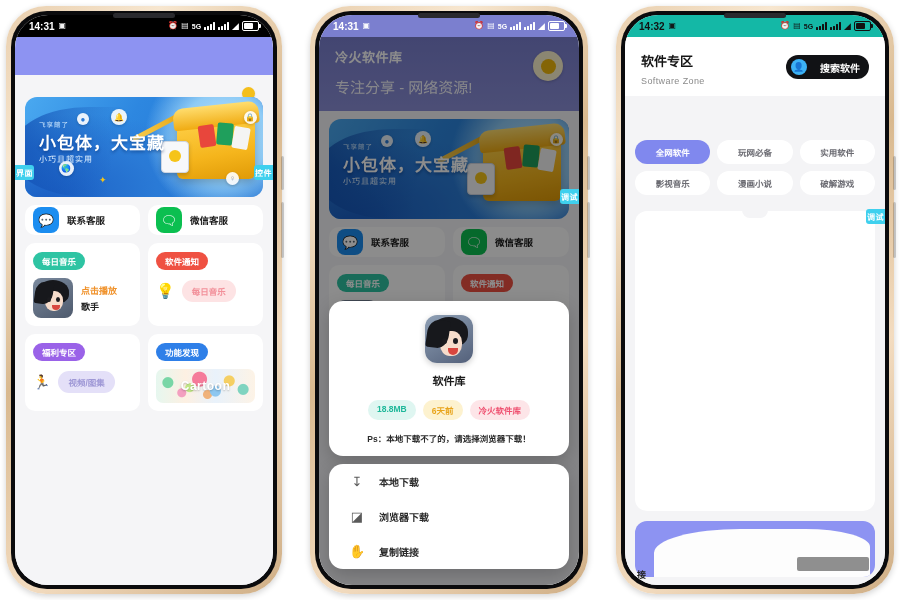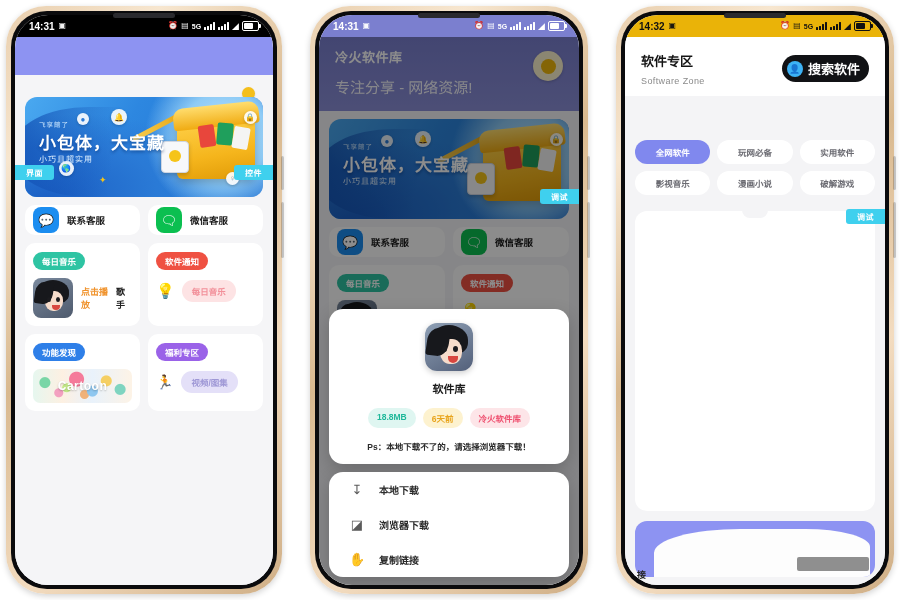--- a/index.html
+++ b/index.html
@@ -52,21 +52,21 @@
   
   .statusbar{
     height:22px;flex:0 0 22px;
     display:flex;align-items:center;justify-content:space-between;
     padding:0 14px;box-sizing:border-box;
     font-size:10px;font-weight:bold;
     position:relative;z-index:30;
   }
   .statusbar.dark{background:#000;color:#fff;}
   .statusbar.tinted{background:#7b7fcf;color:#ffffff;}
-  .statusbar.light{background:#eab308;color:#111;}
+  .statusbar.light{background:#14b8a6;color:#111;}
   .sb-left{display:flex;align-items:center;gap:4px;}
   .sb-right{display:flex;align-items:center;gap:3px;}
   .sb-ico{font-size:8px;line-height:1;display:inline-block;opacity:.95;}
   .bat{
     width:15px;height:8px;border:1px solid currentColor;border-radius:2px;
     position:relative;display:inline-block;
   }
   .bat:after{content:"";position:absolute;right:-3px;top:2px;width:2px;height:4px;background:currentColor;border-radius:0 1px 1px 0;}
   .bat i{position:absolute;left:1px;top:1px;bottom:1px;width:9px;background:currentColor;border-radius:1px;display:block;}
   .sig{display:inline-flex;align-items:flex-end;gap:1px;height:8px;}
@@ -148,21 +148,21 @@
   .bubble.b3{left:34px;top:64px;width:15px;height:15px;color:#39b6e8;}
   .bubble.b4{right:6px;top:14px;width:13px;height:13px;color:#f0a90b;}
   .bubble.b5{right:24px;bottom:12px;width:13px;height:13px;color:#8a93a8;}
   .star{position:absolute;left:74px;bottom:12px;color:#f5c419;font-size:9px;}
 
   
   .edgetag{
     position:absolute;z-index:25;
     background:#3fd0ee;color:#ffffff;
     font-size:8px;font-weight:bold;
-    padding:2px 11px;letter-spacing:.5px;
+    padding:2px 1px;letter-spacing:.5px;
   }
 
   
   .grid{padding:8px 10px 0;display:grid;grid-template-columns:1fr 1fr;gap:8px;}
   .card{
     background:#ffffff;border-radius:10px;padding:8px;
     box-sizing:border-box;position:relative;
   }
   .svc{display:flex;align-items:center;gap:8px;height:30px;padding:6px 8px;}
   .svc .ic{width:26px;height:26px;border-radius:8px;display:flex;align-items:center;justify-content:center;
@@ -184,21 +184,21 @@
   .album{
     width:40px;height:40px;border-radius:8px;flex:0 0 40px;overflow:hidden;position:relative;
     background:linear-gradient(150deg,#7b8a9e 0%,#4e5a6d 100%);
   }
   .album .hair{position:absolute;left:4px;top:2px;width:32px;height:24px;border-radius:50% 50% 40% 40%;background:#17181c;}
   .album .face{position:absolute;left:12px;top:13px;width:18px;height:20px;border-radius:45%;background:#f6dccb;}
   .album .eye{position:absolute;width:4px;height:5px;border-radius:50%;background:#1b1b1f;top:19px;}
   .album .eye.l{left:14px;}.album .eye.r{left:23px;}
   .album .mouth{position:absolute;left:19px;top:27px;width:8px;height:5px;border-radius:0 0 5px 5px;background:#d8463f;}
   .album .bang{position:absolute;left:2px;top:4px;width:18px;height:22px;background:#17181c;border-radius:50% 10% 50% 10%;transform:rotate(8deg);}
-  .music .mt{display:flex;flex-direction:row;gap:3px;}
+  .music .mt{display:flex;flex-direction:column;gap:3px;}
   .music .play{font-size:9px;font-weight:bold;color:#f0922b;}
   .music .artist{font-size:9px;font-weight:bold;color:#222;}
 
   .notifybody{display:flex;align-items:center;gap:7px;margin-top:10px;}
   .bulb{font-size:15px;}
   .softpill{
     font-size:8.5px;font-weight:bold;padding:5px 10px;border-radius:12px;
   }
   .softpill.pink{background:#fde3e4;color:#f2909a;}
   .softpill.lav{background:#e4e0f8;color:#9f98d6;}
@@ -222,21 +222,21 @@
       radial-gradient(circle at 52% 75%,#f0b27a 0 4px,transparent 5px);
   }
   .cartoon span{
     position:absolute;left:50%;top:50%;transform:translate(-50%,-50%);
     font-size:12px;font-weight:bold;color:#ffffff;letter-spacing:.5px;
     text-shadow:0 1px 2px rgba(0,0,0,.25);z-index:2;
   }
 
   
   .dim{position:absolute;inset:0;background:rgba(0,0,0,.45);z-index:20;}
-  .modalwrap{position:absolute;left:0;right:0;bottom:8px;z-index:22;padding:0 10px;box-sizing:border-box;}
+  .modalwrap{position:absolute;left:0;right:0;bottom:16px;z-index:22;padding:0 10px;box-sizing:border-box;}
   .modal{
     background:#ffffff;border-radius:14px;padding:14px 12px 12px;text-align:center;
     box-shadow:0 6px 18px rgba(0,0,0,.2);
   }
   .modal .appicon{
     width:48px;height:48px;border-radius:12px;margin:0 auto;overflow:hidden;position:relative;
     background:linear-gradient(150deg,#8fa0b5 0%,#53607a 100%);
     box-shadow:0 2px 6px rgba(0,0,0,.2);
   }
   .modal .appicon .hair{position:absolute;left:5px;top:2px;width:38px;height:30px;border-radius:50% 50% 40% 40%;background:#17181c;}
@@ -268,21 +268,21 @@
   }
   .zonehead .zt1{font-size:13px;font-weight:bold;color:#141414;}
   .zonehead .zt2{font-size:9px;color:#8a8a8a;margin-top:6px;letter-spacing:.4px;}
   .searchbtn{
     display:flex;align-items:center;gap:5px;
     background:#111215;color:#fff;border-radius:14px;
     padding:4px 9px 4px 5px;margin-top:4px;
   }
   .searchbtn .avatar{width:16px;height:16px;border-radius:50%;background:#3cb2f5;
     display:flex;align-items:center;justify-content:center;font-size:9px;color:#fff;}
-  .searchbtn .sl{font-size:13px;font-weight:bold;}
+  .searchbtn .sl{font-size:10px;font-weight:bold;margin-left:8px;}
 
   .chipbox{background:#f4f4f6;padding:8px 10px;}
   .chips{display:grid;grid-template-columns:repeat(3,1fr);gap:7px;margin-top:36px;}
   .chip{
     background:#ffffff;border-radius:13px;text-align:center;
     font-size:8.5px;font-weight:bold;color:#6b6b72;padding:6px 0;
   }
   .chip.active{background:#8088ee;color:#ffffff;}
 
   .emptypanel{
@@ -410,31 +410,31 @@
 
               <div class="card">
                 <span class="pill red">软件通知</span>
                 <div class="notifybody">
                   <span class="bulb">💡</span>
                   <span class="softpill pink">每日音乐</span>
                 </div>
               </div>
 
               <div class="card">
-                <span class="pill blue">功能发现</span>
-                <div class="cartoon">
-                  <span>Cartoon</span>
-                </div>
-              </div>
-
-              <div class="card">
                 <span class="pill purple">福利专区</span>
                 <div class="welfarebody">
                   <span class="rocket">🏃</span>
                   <span class="softpill lav">视频/图集</span>
+                </div>
+              </div>
+
+              <div class="card">
+                <span class="pill blue">功能发现</span>
+                <div class="cartoon">
+                  <span>Cartoon</span>
                 </div>
               </div>
             </div>
           </div>
         </div>
 
       </div>
     </div>
   </div>
 

